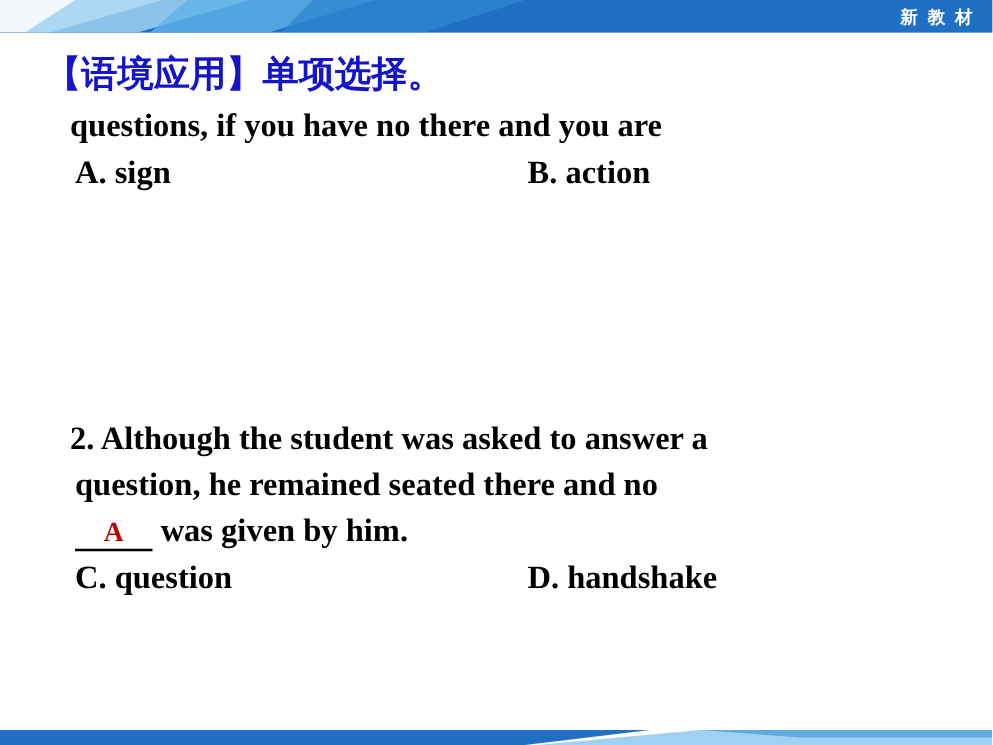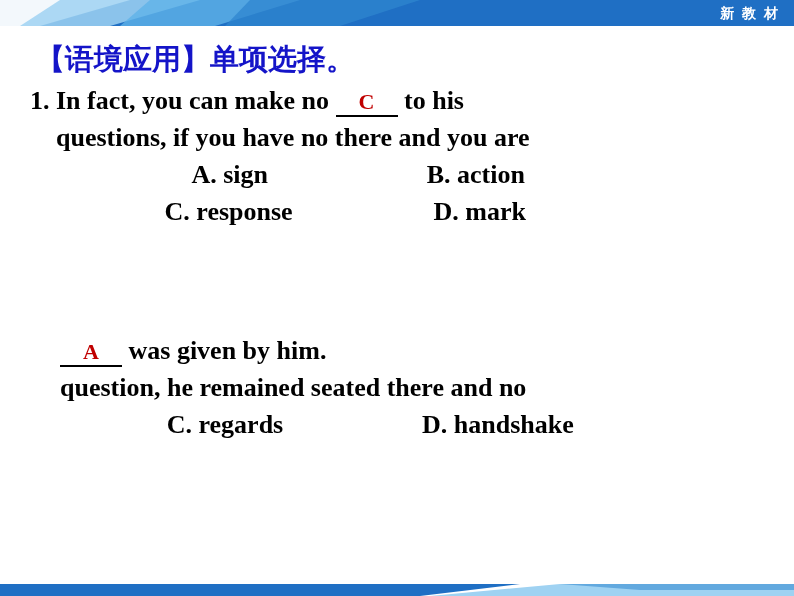--- a/index.html
+++ b/index.html
@@ -104,21 +104,20 @@
     color: #c00000;
     font-weight: bold;
     font-size: 22px;
     line-height: 26px;
     vertical-align: baseline;
   }
 
   .opt-row {
     white-space: nowrap;
     display: block;
-    text-align: center;
   }
   .opt-a {
     display: inline-block;
     width: 330px;
   }
   .opt-pad-a { padding-left: 40px; }
   .opt-pad-b { padding-left: 32px; }
 </style>
 </head>
 <body>
@@ -134,43 +133,38 @@
       <polygon points="250,0 420,0 340,26 225,26" fill="#2f86cf" opacity="0.75"></polygon>
     </svg>
     <div class="brand-label">新 教 材</div>
   </div>
 
   <div class="content">
 
     <div class="title-line">【语境应用】单项选择。</div>
 
     <div class="q-block" id="q1">
-      <div class="line">
-        <span>1.</span>
-        <span>In fact, you can make no</span>
-        <span class="blank">C</span>
-        <span>to his</span>
-      </div>
       <div class="line indent1">questions, if you have no there and you are</div>
       <div class="opt-row indent2">
         <span class="opt-a">A. sign</span><span class="opt-pad-b">B. action</span>
       </div>
-      <div class="opt-row indent2">
-        <span class="opt-a">C. response</span><span class="opt-pad-a">D. mark</span>
-      </div>
     </div>
 
     <div class="q-block" id="q2">
+      <div class="line indent1">
+        <span>2.</span>
+        <span>Although the student was asked to answer a</span>
+      </div>
+      <div class="line indent2">question, he remained seated there and no</div>
       <div class="line indent2">
         <span class="blank">A</span>
         <span>was given by him.</span>
       </div>
-      <div class="line indent2">question, he remained seated there and no</div>
       <div class="opt-row indent2">
-        <span class="opt-a">C. regards</span><span class="opt-pad-b">D. handshake</span>
+        <span class="opt-a">C. question</span><span class="opt-pad-b">D. handshake</span>
       </div>
     </div>
 
   </div>
 
   <div class="bottom-band">
     <svg width="794" height="14" viewBox="0 0 794 14">
       <rect x="0" y="0" width="794" height="14" fill="#ffffff"></rect>
       <polygon points="0,2 520,2 420,14 0,14" fill="#1f6fc4"></polygon>
       <polygon points="430,14 560,2 794,2 794,14" fill="#9fd2f2"></polygon>

